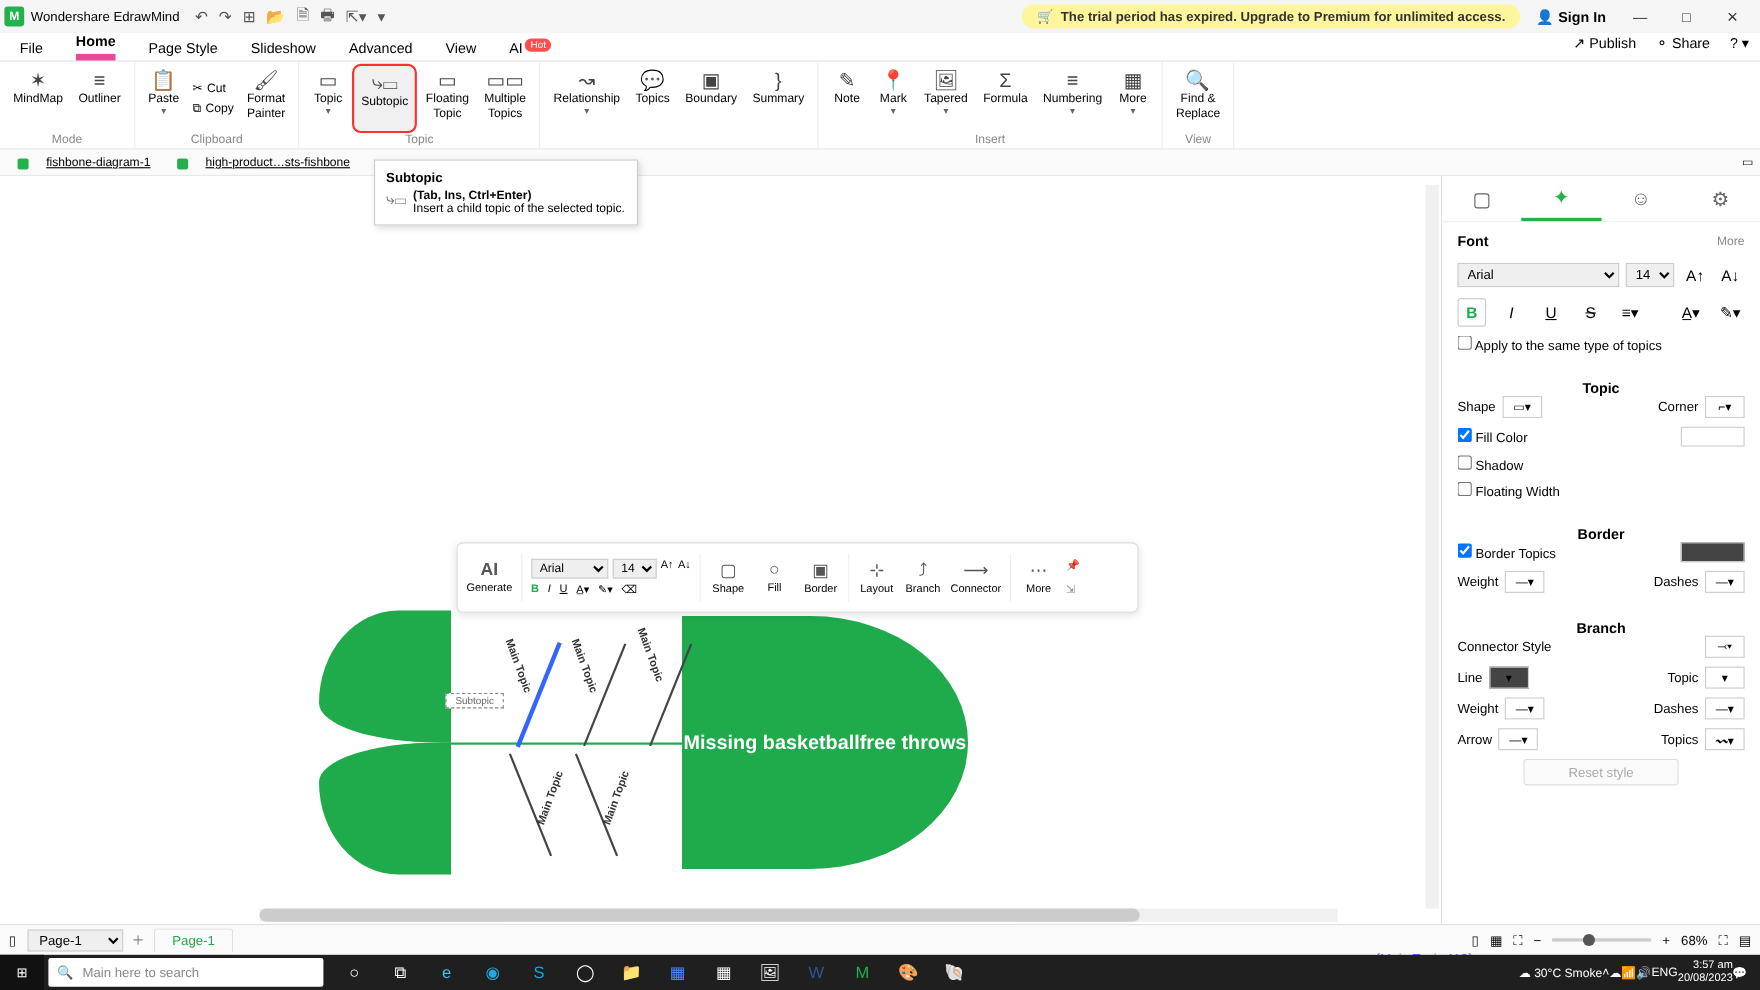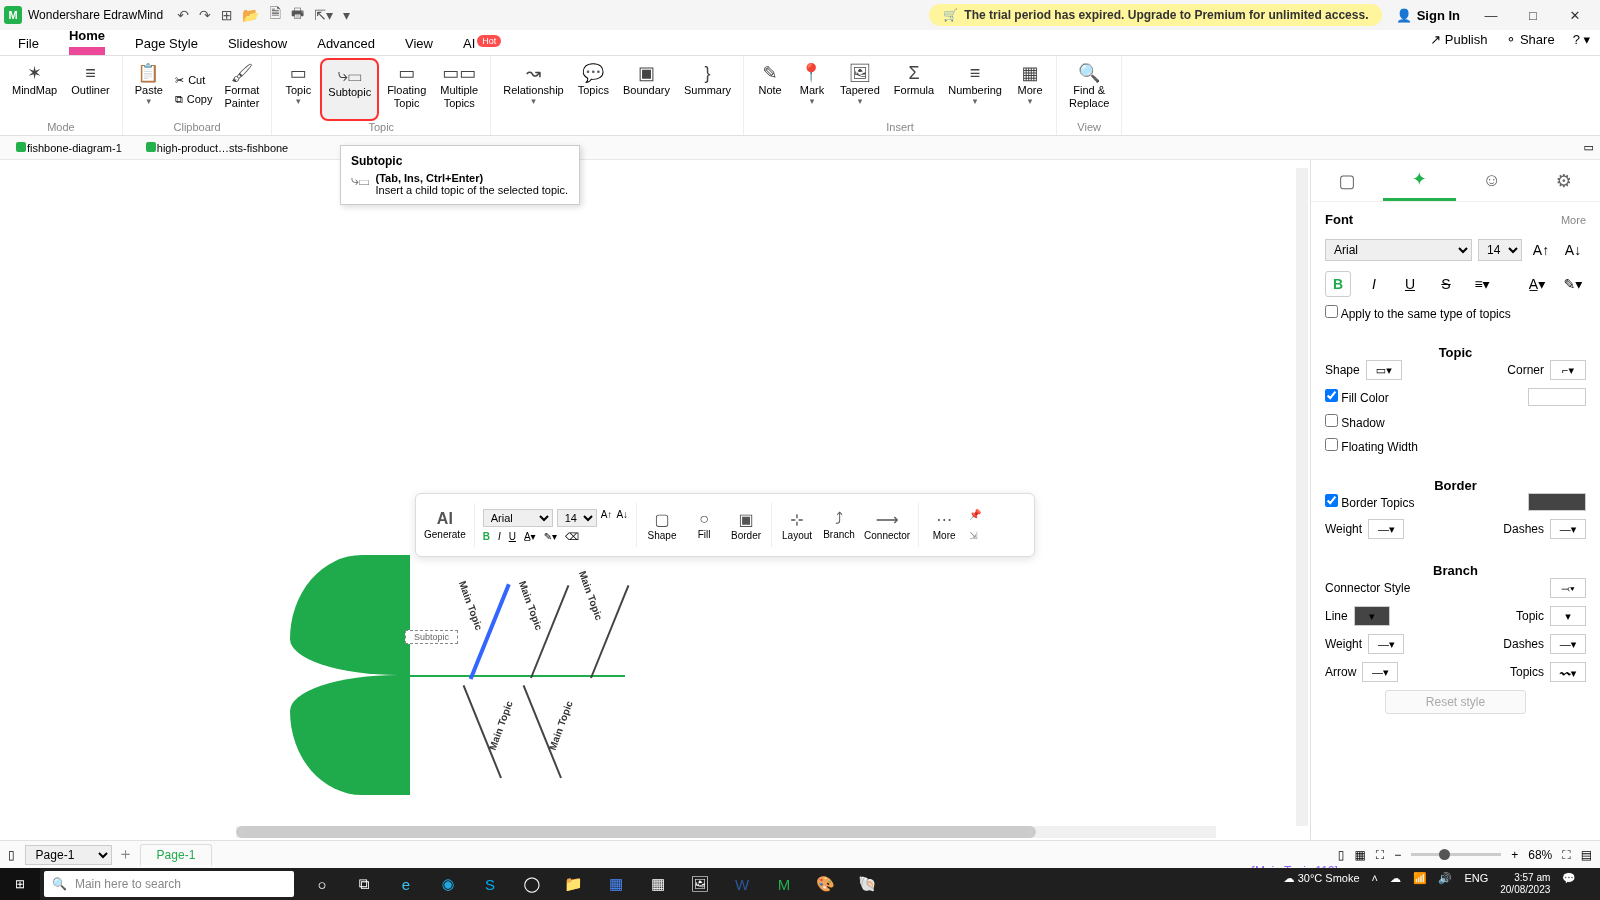--- a/index.html
+++ b/index.html
@@ -13,39 +13,39 @@
 .titlebar .qat span { font-size:14px; }
 .titlebar .spacer { flex: 1; }
 .trial { background: #fff59d; border-radius: 14px; padding: 4px 14px; font-size: 12px; font-weight:bold; color:#333; display:flex; align-items:center; gap:6px;}
 .signin { margin-left: 14px; font-weight: bold; font-size: 13px; display:flex; align-items:center; gap:4px;}
 .winbtns { display:flex; margin-left:10px; }
 .winbtns div { width:42px; height:28px; display:flex; align-items:center; justify-content:center; font-size:13px; color:#333;}
 
 
 .menutabs { height:26px; display:flex; align-items:flex-end; padding-left:18px; gap:30px; font-size:13px; border-bottom:1px solid #e0e0e0; position:relative;}
 .menutabs .tab { padding-bottom:4px; cursor:pointer; }
-.menutabs .tab.active { font-weight:bold; border-bottom:8px solid #ec4899; }
+.menutabs .tab.active { font-weight:bold; border-bottom:6px solid #ec4899; }
 .menutabs .ai .hot { background:#ff4d4d; color:#fff; font-size:9px; padding:1px 5px; border-radius:6px; margin-left:2px; position:relative; top:-4px;}
 .menuright { position:absolute; right:10px; top:2px; display:flex; gap:18px; font-size:13px; align-items:center;}
 
 
 .ribbon { height:80px; border-bottom:1px solid #e0e0e0; display:flex; }
 .ribgroup { border-right:1px solid #eee; padding:2px 6px 0 6px; display:flex; flex-direction:column; }
 .ribgroup .row { display:flex; gap:2px; flex:1; }
 .ribgroup .lbl { text-align:center; font-size:11px; color:#888; padding-bottom:2px; }
 .bigbtn { display:flex; flex-direction:column; align-items:center; justify-content:flex-start; padding:4px 6px 0 6px; font-size:11px; line-height:13px; text-align:center; min-width:40px; }
 .bigbtn .ic { font-size:18px; height:22px; display:flex; align-items:center; color:#444;}
 .bigbtn.highlight { border:2px solid #ff3030; border-radius:8px; background:#f0f0f0; }
 .smallrow { display:flex; flex-direction:column; justify-content:center; gap:6px; font-size:11px; padding:2px 4px;}
 .smallrow div { display:flex; align-items:center; gap:4px;}
 .ribbon .drop::after { content:" ▾"; font-size:9px; color:#666; display:block; margin-top:-2px;}
 
 
 .doctabs { height:24px; background:#fafafa; border-bottom:1px solid #e8e8e8; display:flex; align-items:center; font-size:11px; padding-left:6px; gap:4px;}
-.doctabs .dtab { padding:3px 10px; display:flex; align-items:flex-start; gap:1px;}
+.doctabs .dtab { padding:3px 10px; display:flex; align-items:flex-end; gap:16px;text-decoration:underline;}
 .doctabs .dtab .diag { width:10px; height:10px; background:#22b14c; border-radius:2px;}
 
 
 .tooltip { position:absolute; left:340px; top:145px; width:240px; background:#fff; border:1px solid #ccc; box-shadow:2px 2px 6px rgba(0,0,0,.15); padding:8px 10px; font-size:11px; z-index:50;}
 .tooltip .tt-title { font-weight:bold; font-size:12px; margin-bottom:4px;}
 .tooltip .tt-key { font-weight:bold; }
 .tooltip .tt-ic { float:left; margin-right:6px; font-size:14px; color:#666;}
 
 
 .canvas { position:absolute; left:0; top:160px; right:330px; bottom:38px; background:#fff; overflow:hidden;}
@@ -94,21 +94,21 @@
 .statusbar .zoom { display:flex; align-items:center; gap:10px;}
 .statusbar .ztrack { width:90px; height:3px; background:#ccc; position:relative;}
 .statusbar .ztrack .knob { position:absolute; left:28px; top:-4px; width:11px; height:11px; border-radius:50%; background:#555;}
 
 
 .taskbar { position:absolute; left:0; right:0; bottom:0; height:32px; background:#1f1f1f; display:flex; align-items:center; color:#fff; font-size:12px;}
 .taskbar .start { width:40px; height:32px; display:flex; align-items:center; justify-content:center; background:#111;}
 .taskbar .search { flex:0 0 250px; height:26px; background:#fff; color:#888; display:flex; align-items:center; padding:0 8px; gap:8px; border-radius:2px; margin-left:4px;}
 .taskbar .ticons { display:flex; gap:2px; margin-left:8px;}
 .taskbar .ticons div { width:40px; height:32px; display:flex; align-items:center; justify-content:center; font-size:15px;}
-.taskbar .tray { margin-left:auto; display:flex; gap:12px; padding-right:24px; font-size:11px;}
+.taskbar .tray { margin-left:auto; display:flex; align-items:center; gap:0; padding-right:11px; font-size:11px;}
 .taskbar .clock { text-align:right; line-height:12px; font-size:10px;}
 
 .hscroll { position:absolute; left:236px; bottom:62px; width:980px; height:12px; background:#f0f0f0;}
 .hscroll .thumb { position:absolute; left:0; width:800px; height:12px; background:#ccc; border-radius:6px;}
 .vscroll { position:absolute; right:292px; top:168px; width:12px; bottom:74px; background:#f0f0f0;}
 </style>
 </head>
 <body>
 
 <div class="titlebar">
@@ -293,20 +293,23 @@
 <div class="tooltip">
   <div class="tt-title">Subtopic</div>
   <span class="tt-ic">⤷▭</span>
   <div><span class="tt-key">(Tab, Ins, Ctrl+Enter)</span></div>
   <div>Insert a child topic of the selected topic.</div>
 </div>
 
 <div class="canvas">
   <div class="fish-tail"></div>
   <div class="fish-body"></div>
+  <div class="fish-head">
+      <span>Missing basketballfree throws</span>
+    </div>
 
   <div class="bone sel" style="left:470px; top:418px; transform:rotate(22deg);"></div>
   <div class="bone" style="left:530px; top:418px; transform:rotate(22deg);"></div>
   <div class="bone" style="left:590px; top:418px; transform:rotate(22deg);"></div>
   <div class="bone" style="left:500px; top:518px; transform:rotate(-22deg);"></div>
   <div class="bone" style="left:560px; top:518px; transform:rotate(-22deg);"></div>
 
   <div class="bonelabel" style="left:445px; top:440px;">Main Topic</div>
   <div class="bonelabel" style="left:505px; top:440px;">Main Topic</div>
   <div class="bonelabel" style="left:565px; top:430px;">Main Topic</div>

